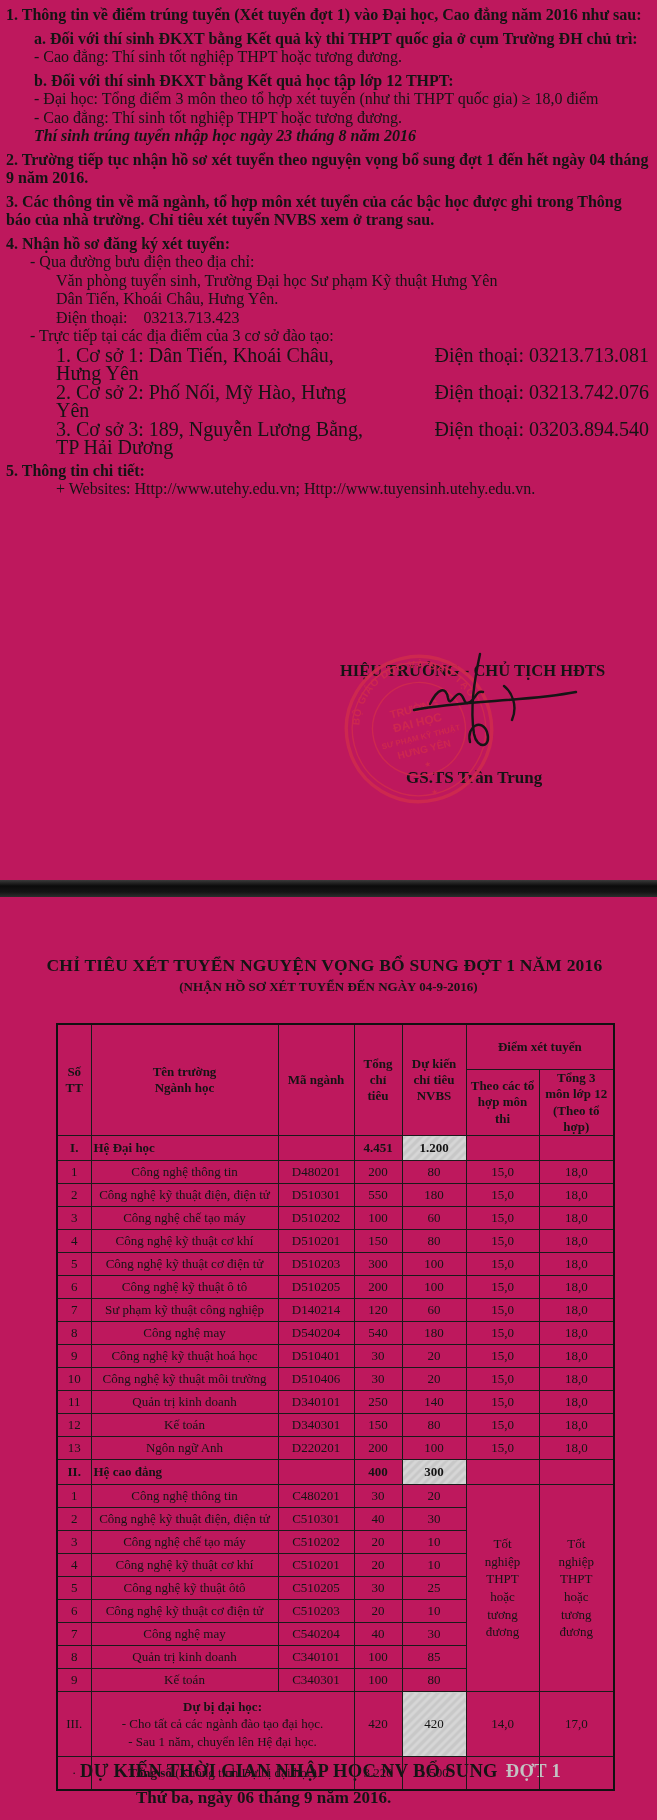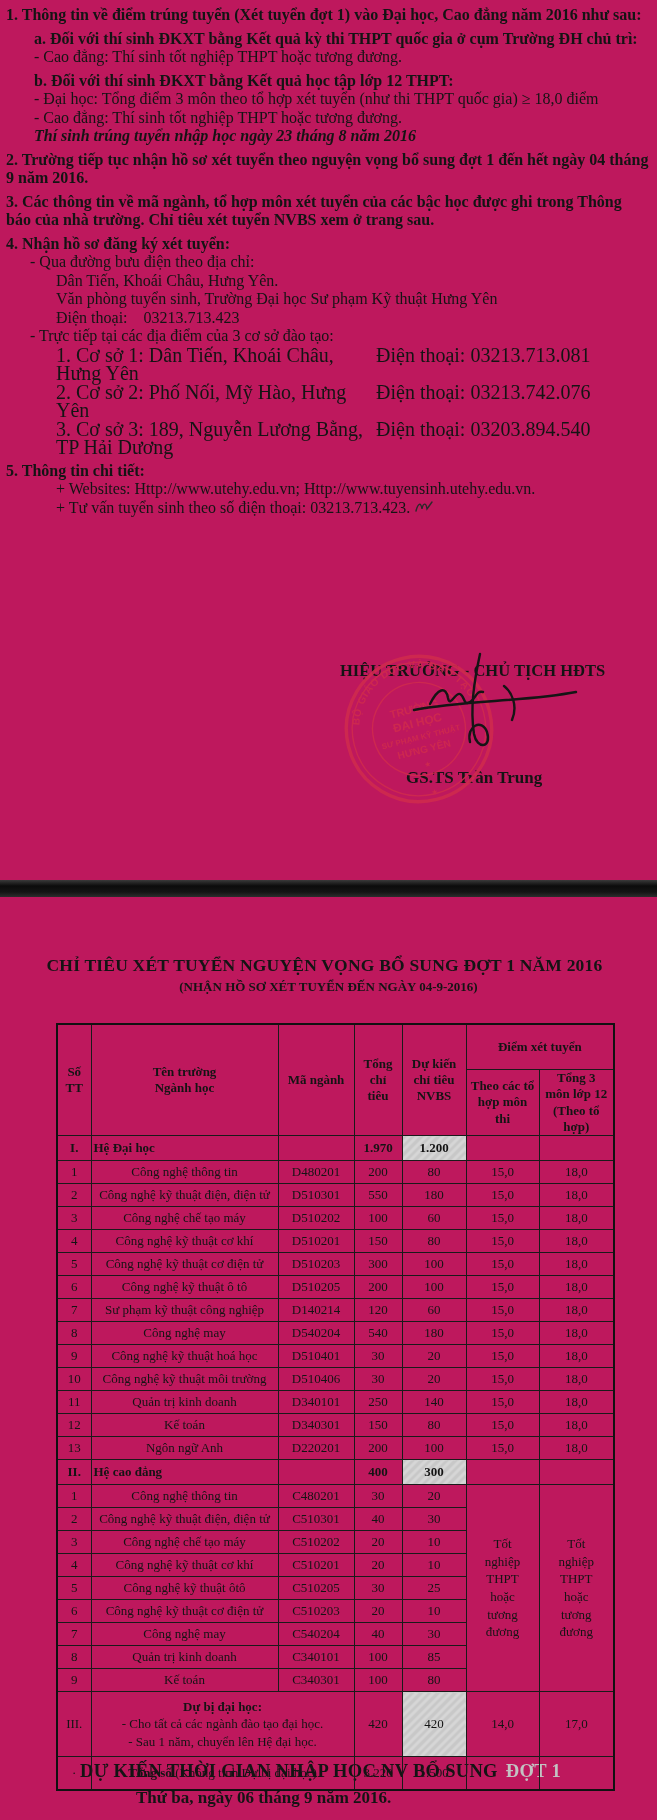--- a/index.html
+++ b/index.html
@@ -10,21 +10,21 @@
   .page1 p{margin:0;font-size:16px;line-height:18.5px;}
   .b{font-weight:bold;}
   .bi{font-weight:bold;font-style:italic;}
   .mt{margin-top:5px !important;}
   .ind{text-indent:28px;}
   .ind2{padding-left:50px;}
   .ind1{padding-left:24px;}
   .prewrap{white-space:pre-wrap;}
   .campus-row{display:flex;font-size:20px;line-height:18.5px;}
   .campus-row .cname{padding-left:50px;width:370px;box-sizing:border-box;}
-  .campus-row .cphone{flex:1;}
+  .campus-row .cphone{flex:1;text-align:right;}
   
   .sign-title{position:absolute;left:340px;top:661px;width:300px;font-weight:bold;font-size:16.5px;z-index:2;}
   .sign-name{position:absolute;left:406px;top:768px;font-weight:bold;font-size:17px;z-index:2;}
   .stamp{position:absolute;pointer-events:none;}
   .stamp1{left:343px;top:653px;width:152px;height:152px;z-index:3;transform:rotate(-14deg);opacity:.92;}
   .stamp2{left:177px;top:928px;width:178px;height:178px;z-index:6;transform:rotate(-12deg);opacity:.9;}
   .signature-svg{position:absolute;left:408px;top:648px;width:175px;height:125px;z-index:4;}
   .penmark{display:inline-block;vertical-align:baseline;margin-left:4px;}
   
   .divider{position:absolute;top:880px;left:0;width:657px;height:17px;z-index:1;
@@ -72,41 +72,38 @@
     <p class="b ind mt">a. Đối với thí sinh ĐKXT bằng Kết quả kỳ thi THPT quốc gia ở cụm Trường ĐH chủ trì:</p>
     <p class="ind">- Cao đẳng: Thí sinh tốt nghiệp THPT hoặc tương đương.</p>
     <p class="b ind mt">b. Đối với thí sinh ĐKXT bằng Kết quả học tập lớp 12 THPT:</p>
     <p class="ind">- Đại học: Tổng điểm 3 môn theo tổ hợp xét tuyển (như thi THPT quốc gia) ≥ 18,0 điểm</p>
     <p class="ind">- Cao đẳng: Thí sinh tốt nghiệp THPT hoặc tương đương.</p>
     <p class="bi ind">Thí sinh trúng tuyển nhập học ngày 23 tháng 8 năm 2016</p>
     <p class="b mt">2. Trường tiếp tục nhận hồ sơ xét tuyển theo nguyện vọng bổ sung đợt 1 đến hết ngày 04 tháng 9 năm 2016.</p>
     <p class="b mt">3. Các thông tin về mã ngành, tổ hợp môn xét tuyển của các bậc học được ghi trong Thông báo của nhà trường. Chỉ tiêu xét tuyển NVBS xem ở trang sau.</p>
     <p class="b mt">4. Nhận hồ sơ đăng ký xét tuyển:</p>
     <p class="ind1">- Qua đường bưu điện theo địa chỉ:</p>
+    <p class="ind2">Văn phòng tuyển sinh, Trường Đại học Sư phạm Kỹ thuật Hưng Yên</p>
     <p class="ind2">Dân Tiến, Khoái Châu, Hưng Yên.</p>
-    <p class="ind2">Văn phòng tuyển sinh, Trường Đại học Sư phạm Kỹ thuật Hưng Yên</p>
     <p class="ind2 prewrap">Điện thoại:    03213.713.423</p>
     <p class="ind1">- Trực tiếp tại các địa điểm của 3 cơ sở đào tạo:</p>
     <div class="campus-row">
       <span class="cname">1. Cơ sở 1: Dân Tiến, Khoái Châu, Hưng Yên</span>
       <span class="cphone">Điện thoại: 03213.713.081</span>
     </div>
     <div class="campus-row">
       <span class="cname">2. Cơ sở 2: Phố Nối, Mỹ Hào, Hưng Yên</span>
       <span class="cphone">Điện thoại: 03213.742.076</span>
     </div>
     <div class="campus-row">
       <span class="cname">3. Cơ sở 3: 189, Nguyễn Lương Bằng, TP Hải Dương</span>
       <span class="cphone">Điện thoại: 03203.894.540</span>
     </div>
     <p class="b mt">5. Thông tin chi tiết:</p>
     <p class="ind2">+ Websites: Http://www.utehy.edu.vn; Http://www.tuyensinh.utehy.edu.vn.</p>
-    <p class="ind2"><span>+ Tư vấn tuyển sinh theo số điện thoại: 03213.713.423.</span><svg class="penmark" width="20" height="14" viewBox="0 0 20 14">
-          <path d="M2,12 C4,4 7,3 8,10 C9,4 12,3 13,10 L18,3" fill="none" stroke="#2a2a2a" stroke-width="1.4" stroke-linecap="round"></path>
-        </svg></p>
 
     <div class="sign-title">HIỆU TRƯỞNG - CHỦ TỊCH HĐTS</div>
 
     <svg class="stamp stamp1" viewBox="0 0 180 180">
       <g fill="none" stroke="#cf2a4e">
         <circle cx="90" cy="90" r="86" stroke-width="4"></circle>
         <circle cx="90" cy="90" r="79" stroke-width="1.6"></circle>
         <circle cx="90" cy="90" r="55" stroke-width="1.6"></circle>
       </g>
       <path id="ringPath1" d="M 22,104 A 70,70 0 1 1 158,104" fill="none"></path>
@@ -187,21 +184,21 @@
 môn lớp 12
 (Theo tổ
 hợp)</th>
         </tr>
       </thead>
       <tbody class="sec">
         <tr>
           <td>I.</td>
           <td class="name">Hệ Đại học</td>
           <td></td>
-          <td>1.970</td>
+          <td>4.451</td>
           <td class="shaded">1.200</td>
           <td></td>
           <td></td>
         </tr>
       </tbody>
       <tbody id="uni-body">
           <tr>
             <td class="stt">1</td>
             <td class="name">Công nghệ thông tin</td>
             <td class="code">D480201</td>

